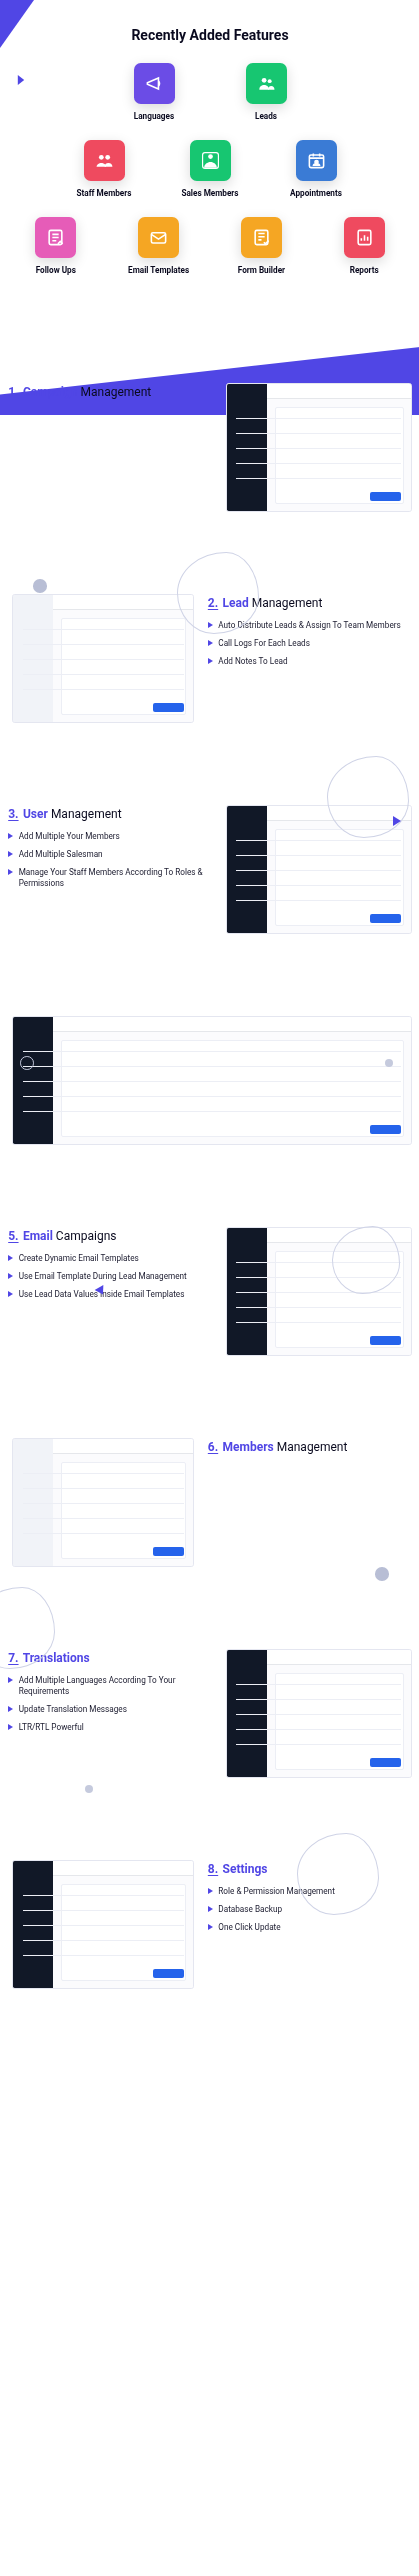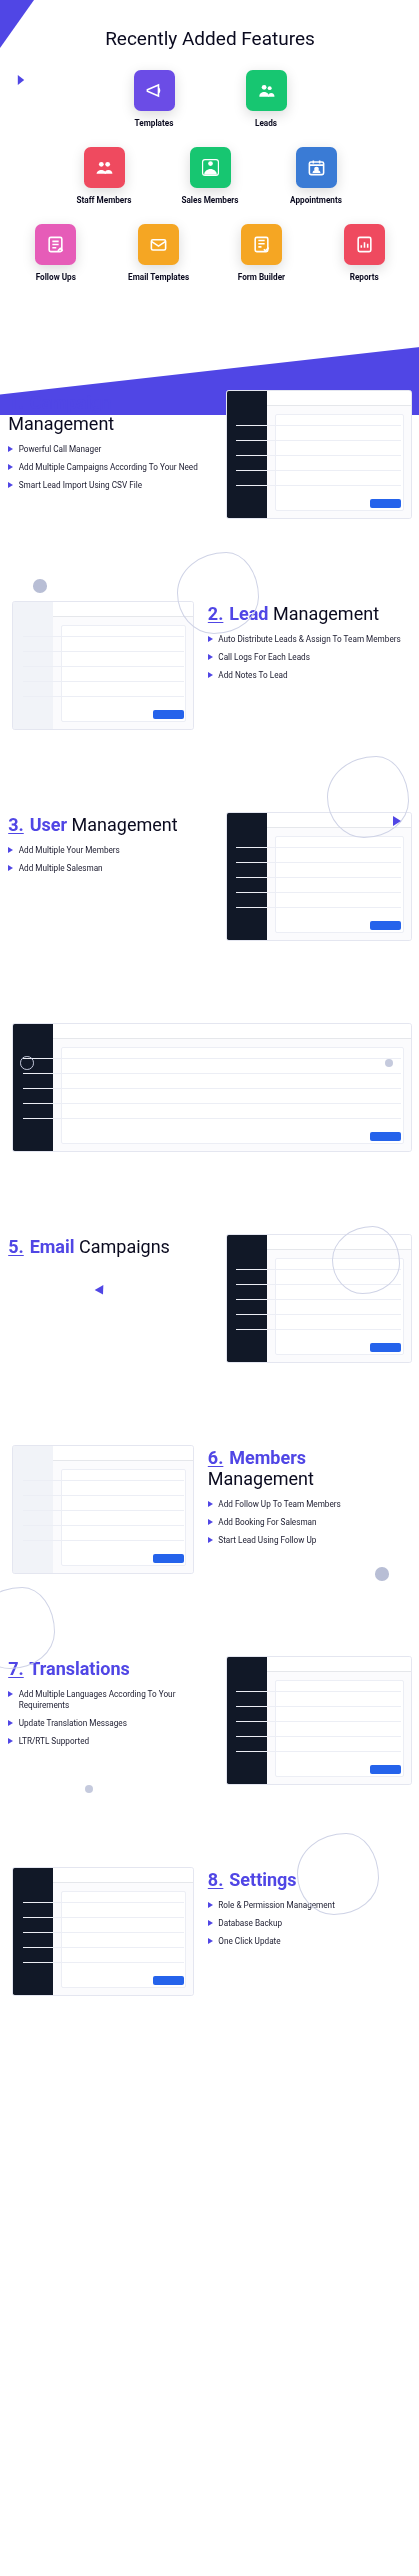--- a/index.html
+++ b/index.html
@@ -24,21 +24,21 @@
     background: #5046e5;
     clip-path: polygon(0 70%, 100% 0, 100% 100%, 0 100%);
   }
 
   .features-section {
     position: relative;
     padding: 27px 20.4px 48px;
     text-align: center;
   }
   .features-title {
-    font-size: 19px; font-weight: 400; color: #0a0a1f;
+    font-size: 14px; font-weight: 700; color: #0a0a1f;
     margin-bottom: 20.4px;
   }
   .triangle-deco {
     position: absolute; width: 0; height: 0;
     border-left: 6.8px solid transparent;
     border-right: 6.8px solid transparent;
     border-top: 4.8px solid #5046e5;
     border-bottom: 4.8px solid transparent;
     transform: rotate(-90deg);
   }
@@ -97,21 +97,21 @@
   .shot .shot-form {
     position: absolute; left: 48px; right: 6.8px; top: 23px; bottom: 6.8px; background: #fff; border-radius: 2px; border:0.7px solid #eceef5;
   }
   .shot .shot-btn-blue {
     position: absolute; right: 9.5px; bottom: 9.5px; width: 31px; height: 9.5px; background: #2563eb; border-radius: 2px;
   }
   .shot .shot-row { position: absolute; left: 9.5px; right: 9.5px; height: 0.7px; background: #eceef5; }
   .shot.light .shot-sidebar { background: #f1f3f8; }
 
   .sec-title {
-    font-size: 18px; font-weight: 700; margin-bottom: 9.5px; color: #0a0a1f;
+    font-size: 12px; font-weight: 700; margin-bottom: 9.5px; color: #0a0a1f;
   }
   .sec-title .num { color: #5046e5; text-decoration: underline; text-underline-offset: 2px; margin-right: 1.4px;}
   .sec-title .accent { color: #5046e5; font-weight: 700; }
   .sec-title .thin { font-weight: 400; color: #0a0a1f; }
 
   ul.bullets { list-style: none; }
   ul.bullets li {
     display: flex; align-items: flex-start; gap: 5.5px;
     font-size: 8.2px; color: #1a1a2e; margin-bottom: 6.8px; line-height: 1.35;
   }
@@ -147,21 +147,21 @@
     <h1 class="features-title">Recently Added Features</h1>
 
     <div class="grid-row">
       <div class="feature-item">
         <div class="feature-icon fi-purple">
           <svg viewBox="0 0 24 24" fill="none" stroke="#fff" stroke-width="2">
               <path d="M3 11l14-6v14L3 13v-2z"></path>
               <path d="M17 9a4 4 0 010 6"></path>
             </svg>
         </div>
-        <div class="feature-label">Templates</div>
+        <div class="feature-label">Languages</div>
       </div>
       <div class="feature-item">
         <div class="feature-icon fi-green">
           <svg viewBox="0 0 24 24" fill="#fff">
               <circle cx="9" cy="8" r="3"></circle>
               <circle cx="16" cy="9" r="2.5"></circle>
               <path d="M3 19c0-3 3-5 6-5s6 2 6 5v1H3v-1z"></path>
               <path d="M14 19c0-2 1.5-4 4-4s4 2 4 4v1h-8v-1z"></path>
             </svg>
         </div>
@@ -247,31 +247,20 @@
 
   </section>
 
   <div class="diag-bottom"></div>
 
   <div class="sections" id="sections-root">
 
   <section class="detail">
         <div class="copy">
           <h2 class="sec-title"><span class="num">1.</span> <span class="accent">Campaign</span> <span class="thin"> Management</span></h2>
-          <ul class="bullets">
-            <li>
-              <span>Powerful Call Manager</span>
-            </li>
-            <li>
-              <span>Add Multiple Campaigns According To Your Need</span>
-            </li>
-            <li>
-              <span>Smart Lead Import Using CSV File</span>
-            </li>
-          </ul>
         </div>
         <div class="shot">
           <div class="shot-sidebar"></div>
           <div class="shot-topbar"></div>
           <div class="shot-body"></div>
           <div class="shot-form"></div>
           <div class="shot-btn-blue"></div>
           <div class="shot-row" style="top: 34px;"></div>
           <div class="shot-row" style="top: 49px;"></div>
           <div class="shot-row" style="top: 64px;"></div>
@@ -310,20 +299,23 @@
       <section class="detail">
         <div class="copy">
           <h2 class="sec-title"><span class="num">3.</span> <span class="accent">User</span> <span class="thin"> Management</span></h2>
           <ul class="bullets">
             <li>
               <span>Add Multiple Your Members</span>
             </li>
             <li>
               <span>Add Multiple Salesman</span>
             </li>
+            <li>
+              <span>Manage Your Staff Members According To Roles &amp; Permissions</span>
+            </li>
           </ul>
         </div>
         <div class="shot">
           <div class="shot-sidebar"></div>
           <div class="shot-topbar"></div>
           <div class="shot-body"></div>
           <div class="shot-form"></div>
           <div class="shot-btn-blue"></div>
           <div class="shot-row" style="top: 34px;"></div>
           <div class="shot-row" style="top: 49px;"></div>
@@ -342,48 +334,48 @@
           <div class="shot-row" style="top: 34px;"></div>
           <div class="shot-row" style="top: 49px;"></div>
           <div class="shot-row" style="top: 64px;"></div>
           <div class="shot-row" style="top: 79px;"></div>
           <div class="shot-row" style="top: 94px;"></div>
         </div>
       </section>
       <section class="detail">
         <div class="copy">
           <h2 class="sec-title"><span class="num">5.</span> <span class="accent"> Email</span> <span class="thin"> Campaigns</span></h2>
+          <ul class="bullets">
+            <li>
+              <span>Create Dynamic Email Templates</span>
+            </li>
+            <li>
+              <span>Use Email Template During Lead Management</span>
+            </li>
+            <li>
+              <span>Use Lead Data Values Inside Email Templates</span>
+            </li>
+          </ul>
         </div>
         <div class="shot">
           <div class="shot-sidebar"></div>
           <div class="shot-topbar"></div>
           <div class="shot-body"></div>
           <div class="shot-form"></div>
           <div class="shot-btn-blue"></div>
           <div class="shot-row" style="top: 34px;"></div>
           <div class="shot-row" style="top: 49px;"></div>
           <div class="shot-row" style="top: 64px;"></div>
           <div class="shot-row" style="top: 79px;"></div>
           <div class="shot-row" style="top: 94px;"></div>
         </div>
       </section>
       <section class="detail reverse">
         <div class="copy">
           <h2 class="sec-title"><span class="num">6.</span> <span class="accent">Members</span> <span class="thin"> Management</span></h2>
-          <ul class="bullets">
-            <li>
-              <span>Add Follow Up To Team Members</span>
-            </li>
-            <li>
-              <span>Add Booking For Salesman</span>
-            </li>
-            <li>
-              <span>Start Lead Using Follow Up</span>
-            </li>
-          </ul>
         </div>
         <div class="shot light">
           <div class="shot-sidebar"></div>
           <div class="shot-topbar"></div>
           <div class="shot-body"></div>
           <div class="shot-form"></div>
           <div class="shot-btn-blue"></div>
           <div class="shot-row" style="top: 34px;"></div>
           <div class="shot-row" style="top: 49px;"></div>
           <div class="shot-row" style="top: 64px;"></div>
@@ -395,21 +387,21 @@
         <div class="copy">
           <h2 class="sec-title"><span class="num">7.</span> <span class="accent">Translations</span></h2>
           <ul class="bullets">
             <li>
               <span>Add Multiple Languages According To Your Requirements</span>
             </li>
             <li>
               <span>Update Translation Messages</span>
             </li>
             <li>
-              <span>LTR/RTL Supported</span>
+              <span>LTR/RTL Powerful</span>
             </li>
           </ul>
         </div>
         <div class="shot">
           <div class="shot-sidebar"></div>
           <div class="shot-topbar"></div>
           <div class="shot-body"></div>
           <div class="shot-form"></div>
           <div class="shot-btn-blue"></div>
           <div class="shot-row" style="top: 34px;"></div>

